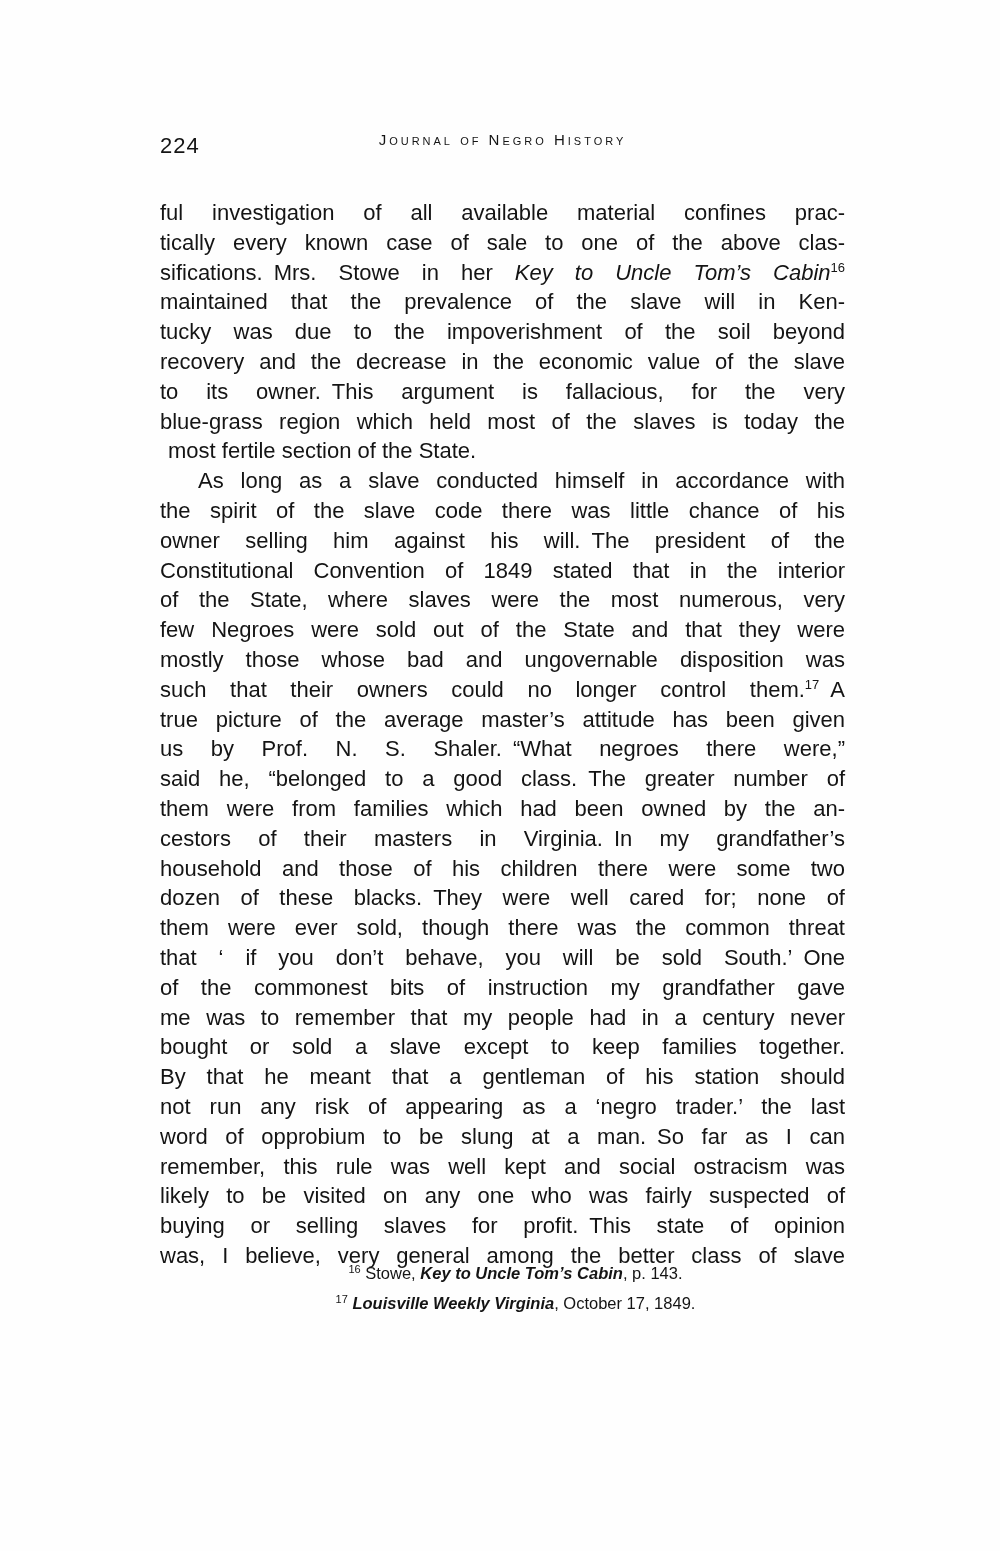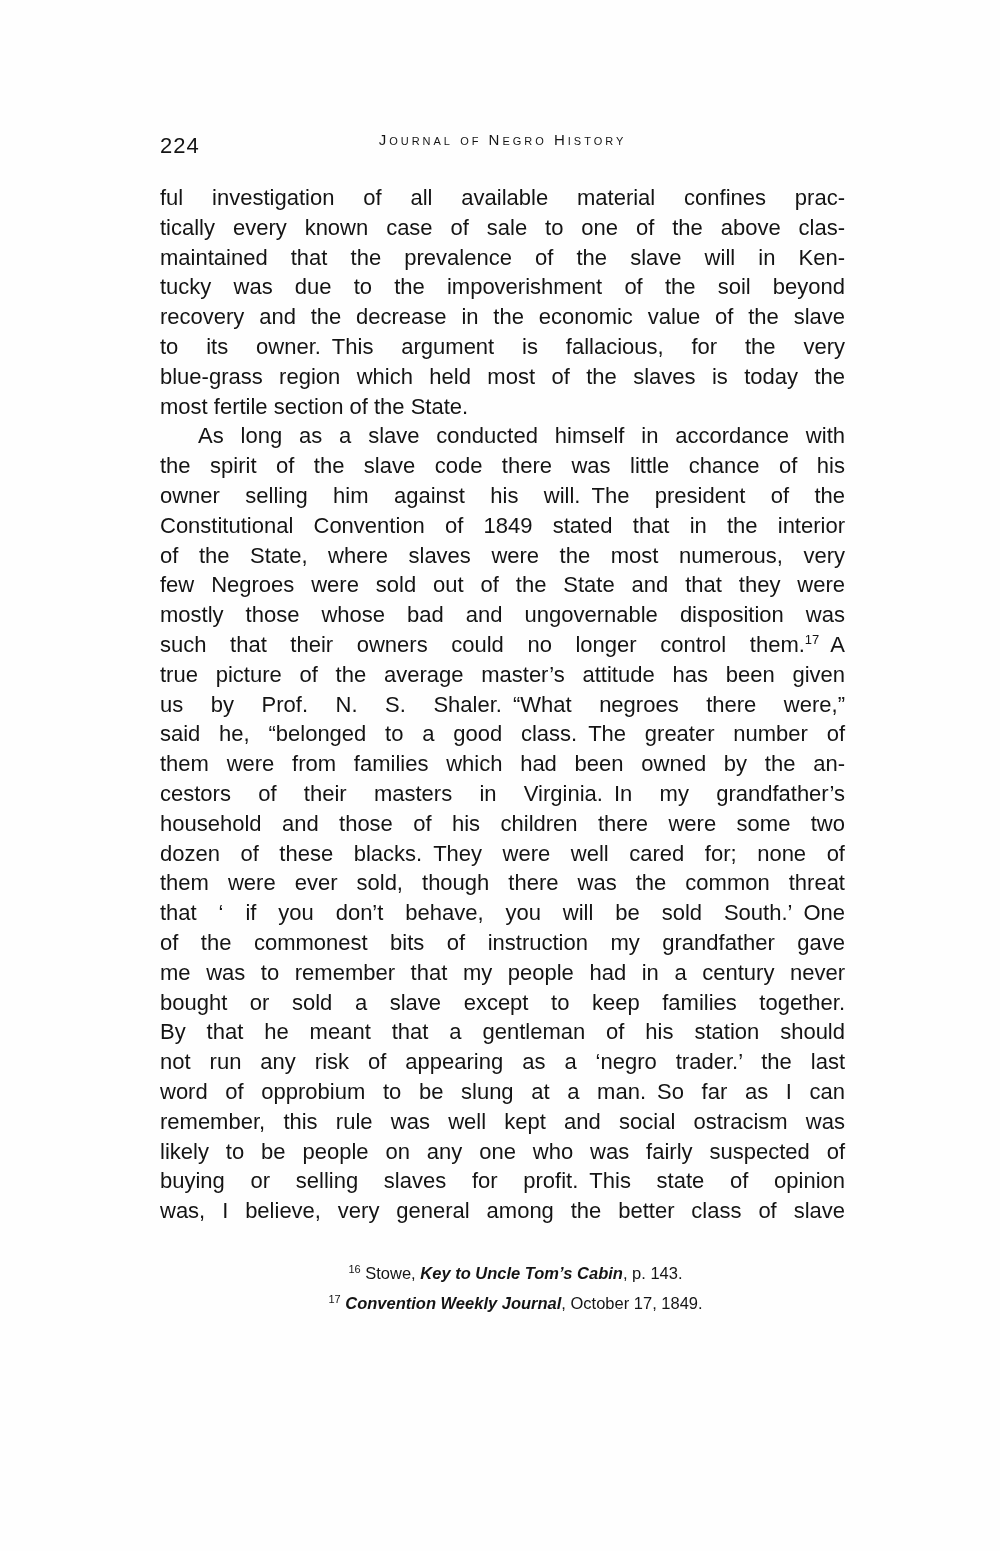--- a/index.html
+++ b/index.html
@@ -33,33 +33,34 @@
   .title {
     display: block;
     text-align: center;
     font-variant: small-caps;
     font-size: 15px;
     letter-spacing: 3px;
   }
   .body-text {
     position: absolute;
     left: 160px;
-    top: 183px;
+    top: 198px;
     width: 685px;
     font-size: 22px;
   }
   .line {
     height: 29.8px;
     line-height: 29.8px;
     text-align: justify;
     text-align-last: justify;
     white-space: normal;
   }
   .line.para-end {
     text-align-last: left;
+    margin-left: 8px;
   }
   .line.indent {
     text-indent: 38px;
   }
   .i {
     font-style: italic;
   }
   .bi {
     font-style: italic;
     font-weight: bold;
@@ -91,20 +92,21 @@
 <body>
 
 <div class="page">
   <div class="header">
     <span class="pagenum">224</span>
     <span class="title">Journal of Negro History</span>
   </div>
   <div class="body-text">
       <div class="line"><span>ful investigation of all available material confines prac-</span></div>
       <div class="line"><span>tically every known case of sale to one of the above clas-</span></div>
+      <div class="line"><span>sifications. Mrs. Stowe in her </span><span class="i">Key to Uncle Tom’s Cabin</span><sup>16</sup></div>
       <div class="line"><span>maintained that the prevalence of the slave will in Ken-</span></div>
       <div class="line"><span>tucky was due to the impoverishment of the soil beyond</span></div>
       <div class="line"><span>recovery and the decrease in the economic value of the slave</span></div>
       <div class="line"><span>to its owner. This argument is fallacious, for the very</span></div>
       <div class="line"><span>blue-grass region which held most of the slaves is today the</span></div>
       <div class="line para-end"><span>most fertile section of the State.</span></div>
       <div class="line indent"><span>As long as a slave conducted himself in accordance with</span></div>
       <div class="line"><span>the spirit of the slave code there was little chance of his</span></div>
       <div class="line"><span>owner selling him against his will. The president of the</span></div>
       <div class="line"><span>Constitutional Convention of 1849 stated that in the interior</span></div>
@@ -121,21 +123,21 @@
       <div class="line"><span>dozen of these blacks. They were well cared for; none of</span></div>
       <div class="line"><span>them were ever sold, though there was the common threat</span></div>
       <div class="line"><span>that ‘ if you don’t behave, you will be sold South.’ One</span></div>
       <div class="line"><span>of the commonest bits of instruction my grandfather gave</span></div>
       <div class="line"><span>me was to remember that my people had in a century never</span></div>
       <div class="line"><span>bought or sold a slave except to keep families together.</span></div>
       <div class="line"><span>By that he meant that a gentleman of his station should</span></div>
       <div class="line"><span>not run any risk of appearing as a ‘negro trader.’ the last</span></div>
       <div class="line"><span>word of opprobium to be slung at a man. So far as I can</span></div>
       <div class="line"><span>remember, this rule was well kept and social ostracism was</span></div>
-      <div class="line"><span>likely to be people on any one who was fairly suspected of</span></div>
+      <div class="line"><span>likely to be visited on any one who was fairly suspected of</span></div>
       <div class="line"><span>buying or selling slaves for profit. This state of opinion</span></div>
       <div class="line"><span>was, I believe, very general among the better class of slave</span></div>
     </div>
   <div class="footnotes">
       <div class="fn-line"><sup>16</sup><span> Stowe, </span><span class="bi">Key to Uncle Tom’s Cabin</span><span>, p. 143.</span></div>
-      <div class="fn-line"><sup>17</sup><span> </span><span class="bi">Convention Weekly Journal</span><span>, October 17, 1849.</span></div>
+      <div class="fn-line"><sup>17</sup><span> </span><span class="bi">Louisville Weekly Virginia</span><span>, October 17, 1849.</span></div>
     </div>
 </div>
 
 </body></html>

